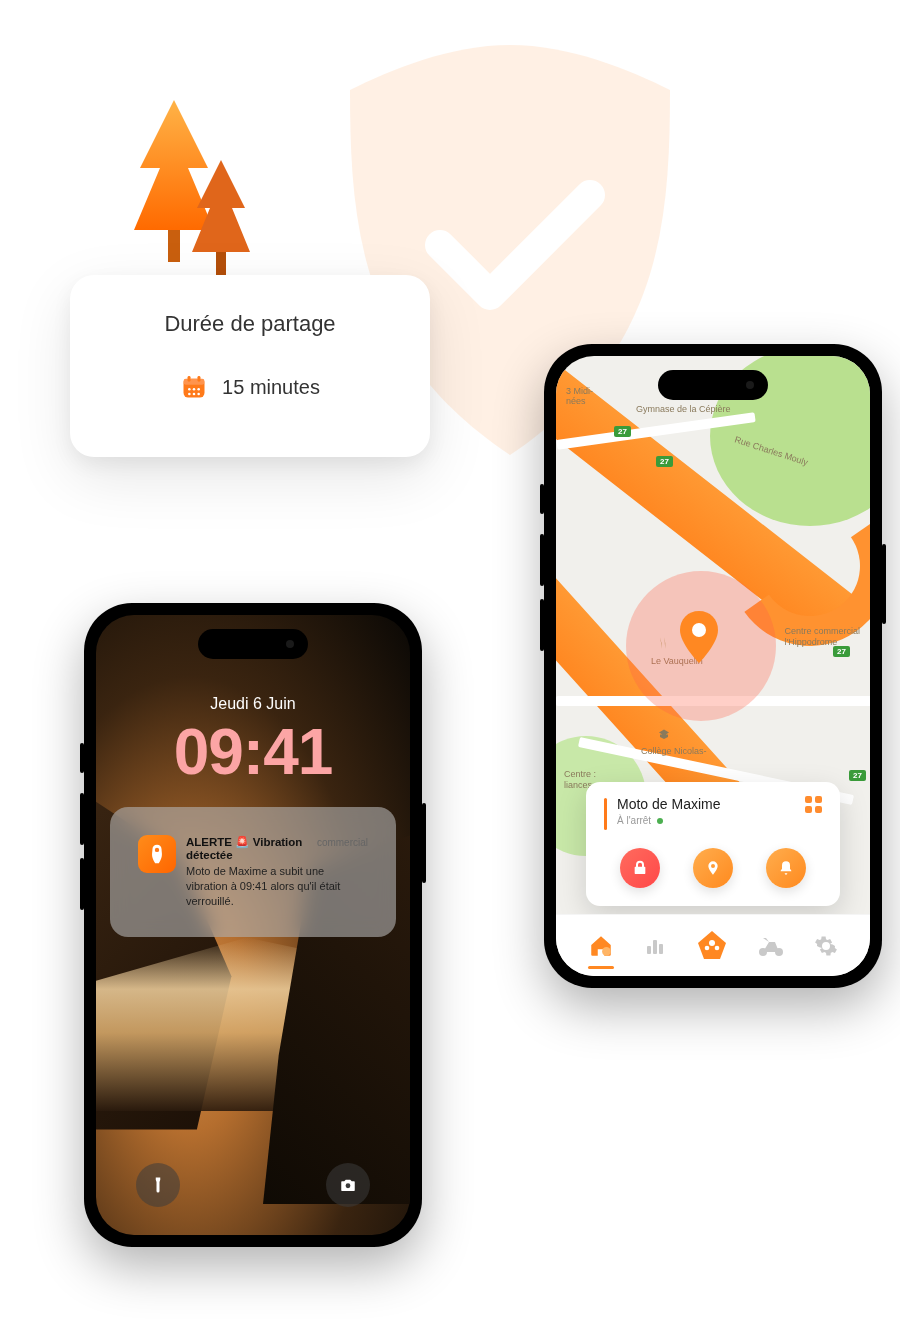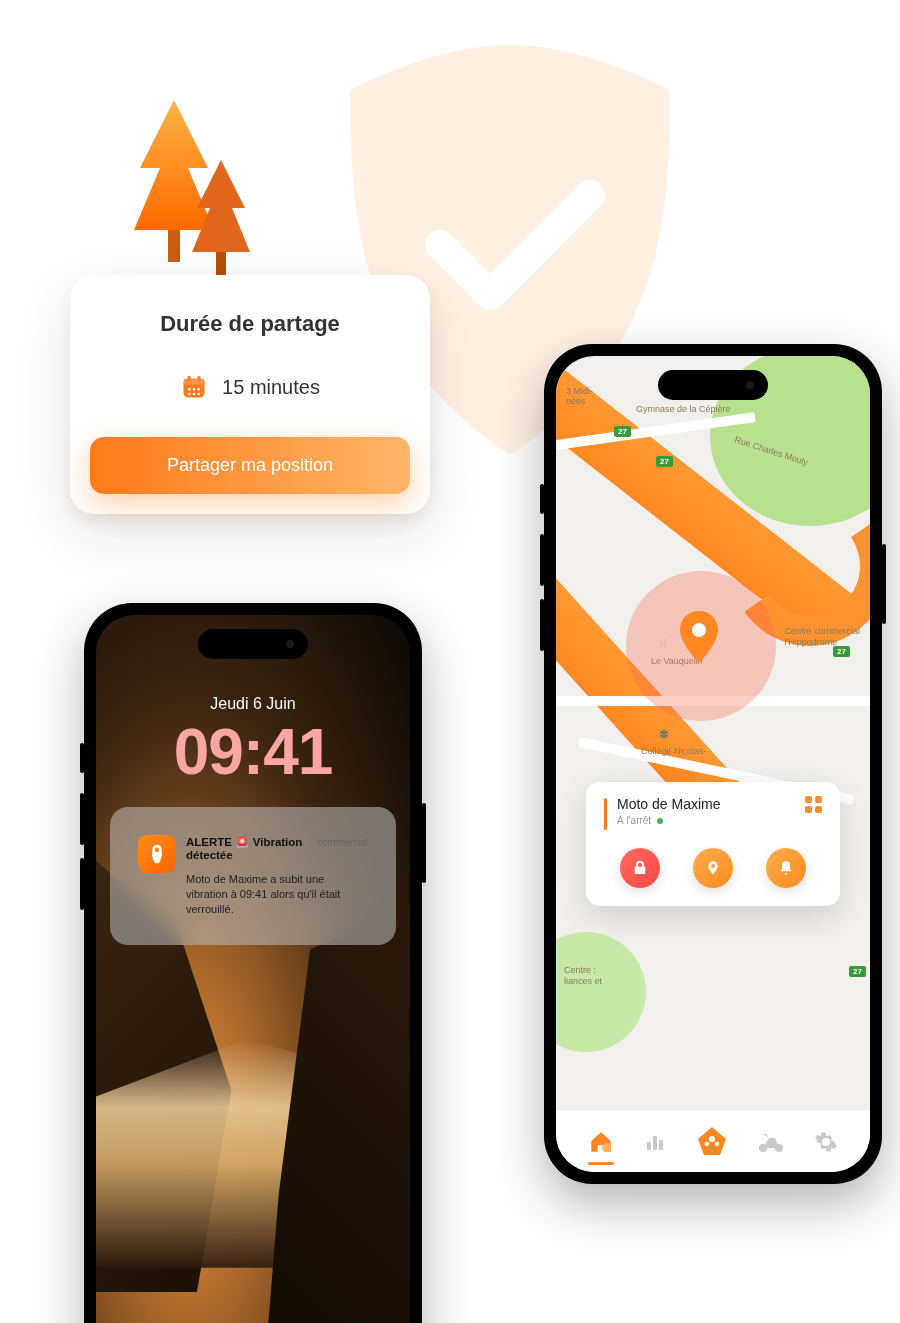--- a/index.html
+++ b/index.html
@@ -9,28 +9,28 @@
 .shield{position:absolute;left:320px;top:35px;width:380px;height:440px}
 .shield svg{width:100%;height:100%}
 
 
 .trees{position:absolute;left:130px;top:100px;width:140px;height:190px}
 .tree1{position:absolute;left:0;top:0}
 .tree2{position:absolute;left:60px;top:60px}
 
 
 .share-card{position:absolute;left:70px;top:275px;width:360px;background:#fff;border-radius:24px;box-shadow:0 20px 60px rgba(0,0,0,0.1),0 8px 20px rgba(0,0,0,0.06);padding:36px 20px 20px}
-.share-title{font-size:22px;font-weight:700;color:#333;text-align:center;margin-bottom:36px}
+.share-title{font-size:22px;font-weight:400;color:#333;text-align:center;margin-bottom:36px}
 .share-duration{display:flex;align-items:center;justify-content:center;gap:14px;margin-bottom:36px}
 .cal-icon{width:28px;height:28px}
 .share-duration-text{font-size:20px;color:#333;font-weight:500}
 .share-btn{width:100%;padding:18px;border:none;border-radius:14px;background:linear-gradient(90deg,#ff7a1a,#ffb566);color:#fff;font-size:18px;font-weight:500;cursor:pointer;box-shadow:0 10px 30px rgba(255,122,26,0.35)}
 
 
-.phone{position:absolute;width:338px;height:840px;border-radius:48px;background:#000;padding:12px;box-shadow:0 20px 50px rgba(0,0,0,0.3)}
+.phone{position:absolute;width:338px;height:644px;border-radius:48px;background:#000;padding:12px;box-shadow:0 20px 50px rgba(0,0,0,0.3)}
 .phone-screen{width:100%;height:100%;border-radius:38px;overflow:hidden;position:relative}
 .notch{position:absolute;top:14px;left:50%;transform:translateX(-50%);width:110px;height:30px;background:#000;border-radius:18px;z-index:100;display:flex;align-items:center;justify-content:flex-end;padding-right:14px}
 .notch-dot{width:8px;height:8px;border-radius:50%;background:#1a1a1a}
 .side-btn{position:absolute;background:#000;border-radius:3px}
 .side-l1{left:-4px;top:140px;width:4px;height:30px}
 .side-l2{left:-4px;top:190px;width:4px;height:52px}
 .side-l3{left:-4px;top:255px;width:4px;height:52px}
 .side-r{right:-4px;top:200px;width:4px;height:80px}
 
 
@@ -40,21 +40,21 @@
 .mtn-l{position:absolute;left:-20px;top:28%;width:55%;height:55%;background:linear-gradient(135deg,#3a2512,#1a0f06);clip-path:polygon(0 0,60% 20%,90% 55%,70% 100%,0 100%)}
 .mtn-r{position:absolute;right:-10px;top:35%;width:50%;height:60%;background:linear-gradient(225deg,#2a1a0c,#0f0a04);clip-path:polygon(30% 10%,100% 0,100% 100%,0 100%,10% 60%)}
 .lock-date{position:absolute;top:80px;left:0;right:0;text-align:center;color:#fdfdfd;font-size:16px;font-weight:500}
 .lock-time{position:absolute;top:100px;left:0;right:0;text-align:center;color:#fca5a5;font-size:64px;font-weight:700;letter-spacing:-1px}
 .notif{position:absolute;top:192px;left:14px;right:14px;background:rgba(180,180,180,0.6);backdrop-filter:blur(10px);border-radius:18px;padding:28px;display:flex;gap:10px}
 .notif-icon{width:38px;height:38px;border-radius:9px;background:linear-gradient(135deg,#ff8c1a,#ff6600);display:flex;align-items:center;justify-content:center;flex-shrink:0}
 .notif-body{flex:1;min-width:0}
 .notif-head{display:flex;align-items:baseline;gap:6px}
 .notif-title{font-size:11.5px;font-weight:700;color:#111}
 .notif-time{font-size:10px;color:#666;margin-left:auto}
-.notif-text{font-size:11px;color:#222;line-height:1.35;margin-top:11px}
+.notif-text{font-size:11px;color:#222;line-height:1.35;margin-top:3px}
 .lock-bottom{position:absolute;bottom:28px;left:0;right:0;display:flex;justify-content:space-between;padding:0 40px}
 .lock-ic{width:44px;height:44px;border-radius:50%;background:rgba(60,60,60,0.55);display:flex;align-items:center;justify-content:center}
 
 
 .phone-right{left:544px;top:344px}
 .map{position:absolute;inset:0;background:#f1f0ec}
 .park{position:absolute;right:-40px;top:-10px;width:200px;height:180px;background:#b9e08f;border-radius:50%}
 .park2{position:absolute;left:-30px;bottom:120px;width:120px;height:120px;background:#c8e8a8;border-radius:50%}
 .hwy1{position:absolute;top:-40px;left:-60px;width:460px;height:60px;background:linear-gradient(#ff9933,#ff8822);transform:rotate(38deg);transform-origin:top left;border-radius:8px}
 .hwy2{position:absolute;top:200px;left:-20px;width:420px;height:55px;background:linear-gradient(#ff9933,#ff8822);transform:rotate(48deg);transform-origin:top left;border-radius:8px}
@@ -138,21 +138,20 @@
           <circle cx="8" cy="14" r="1.1" fill="#fff"></circle>
           <circle cx="12" cy="14" r="1.1" fill="#fff"></circle>
           <circle cx="16" cy="14" r="1.1" fill="#fff"></circle>
           <circle cx="8" cy="18" r="1.1" fill="#fff"></circle>
           <circle cx="12" cy="18" r="1.1" fill="#fff"></circle>
           <circle cx="16" cy="18" r="1.1" fill="#fff"></circle>
         </svg>
     </span>
     <span class="share-duration-text" style="white-space: pre-line;">15 minutes</span>
   </div>
-  <button class="share-btn" style="white-space: pre-line;">Partager ma position</button>
 </div>
 
 <div class="phone phone-left">
   <div class="side-btn side-l1"></div>
     <div class="side-btn side-l2"></div>
     <div class="side-btn side-l3"></div>
     <div class="side-btn side-r"></div>
   <div class="phone-screen">
     <div class="notch">
         <div class="notch-dot"></div>

